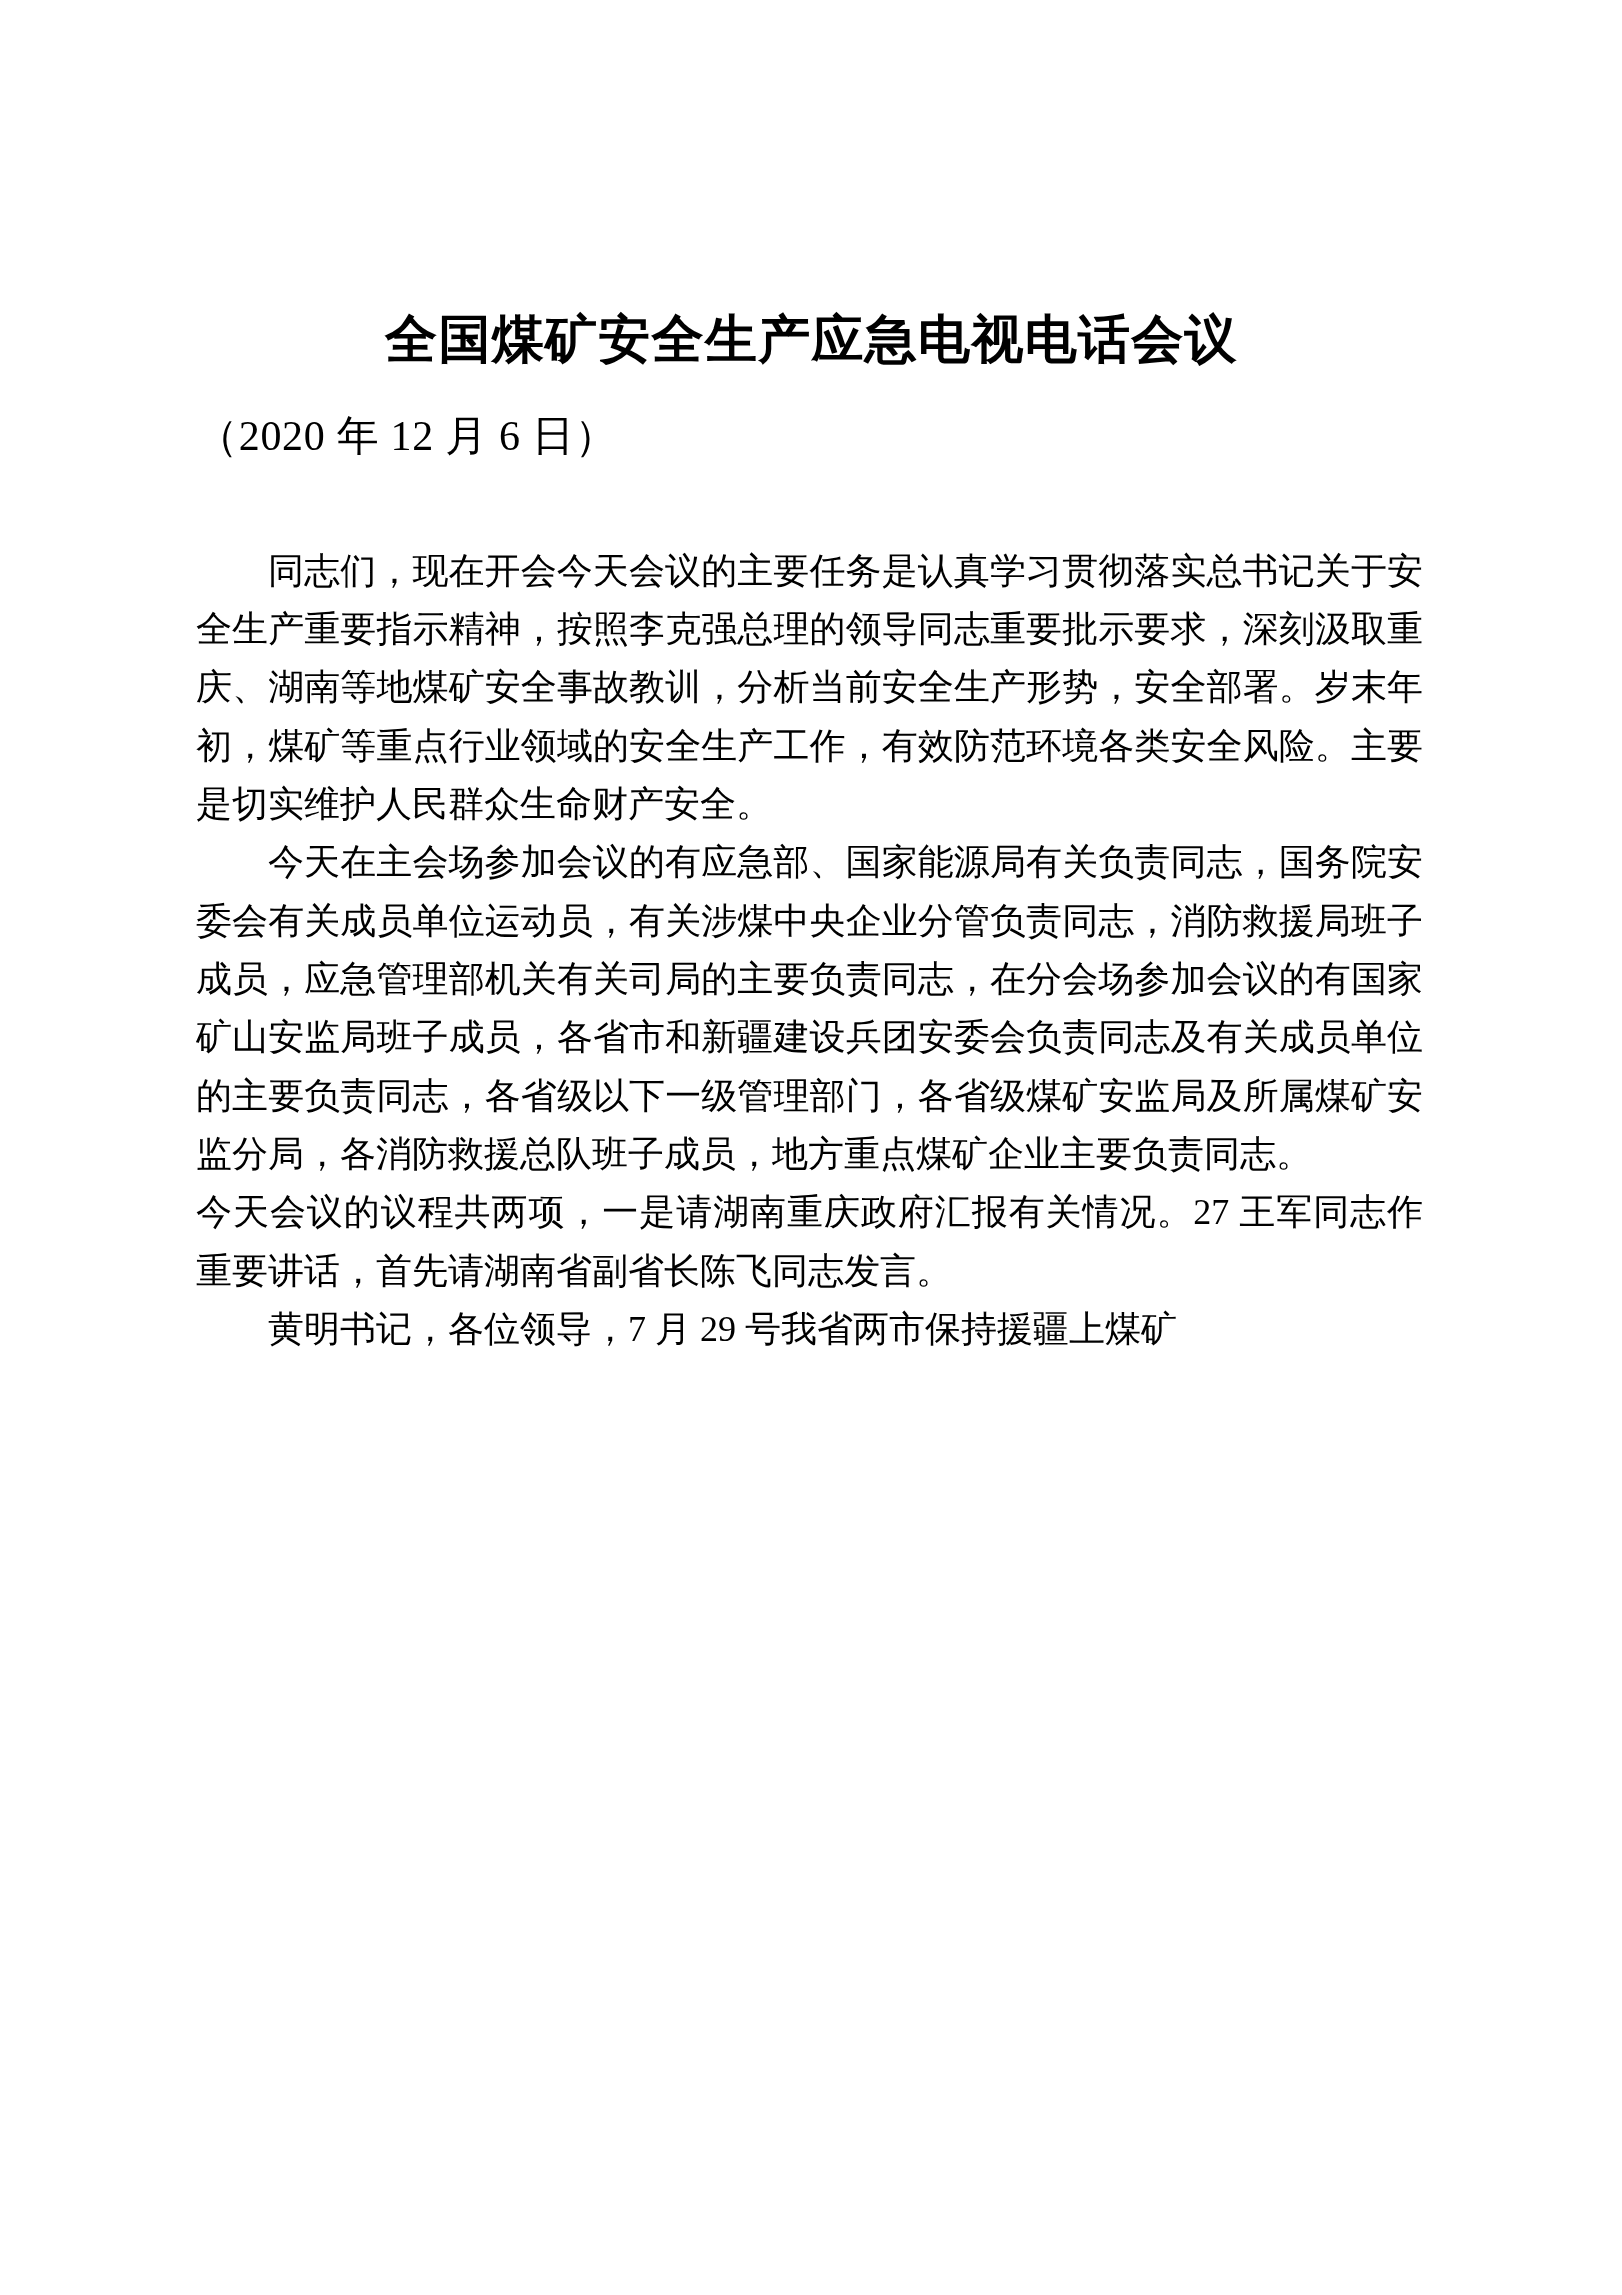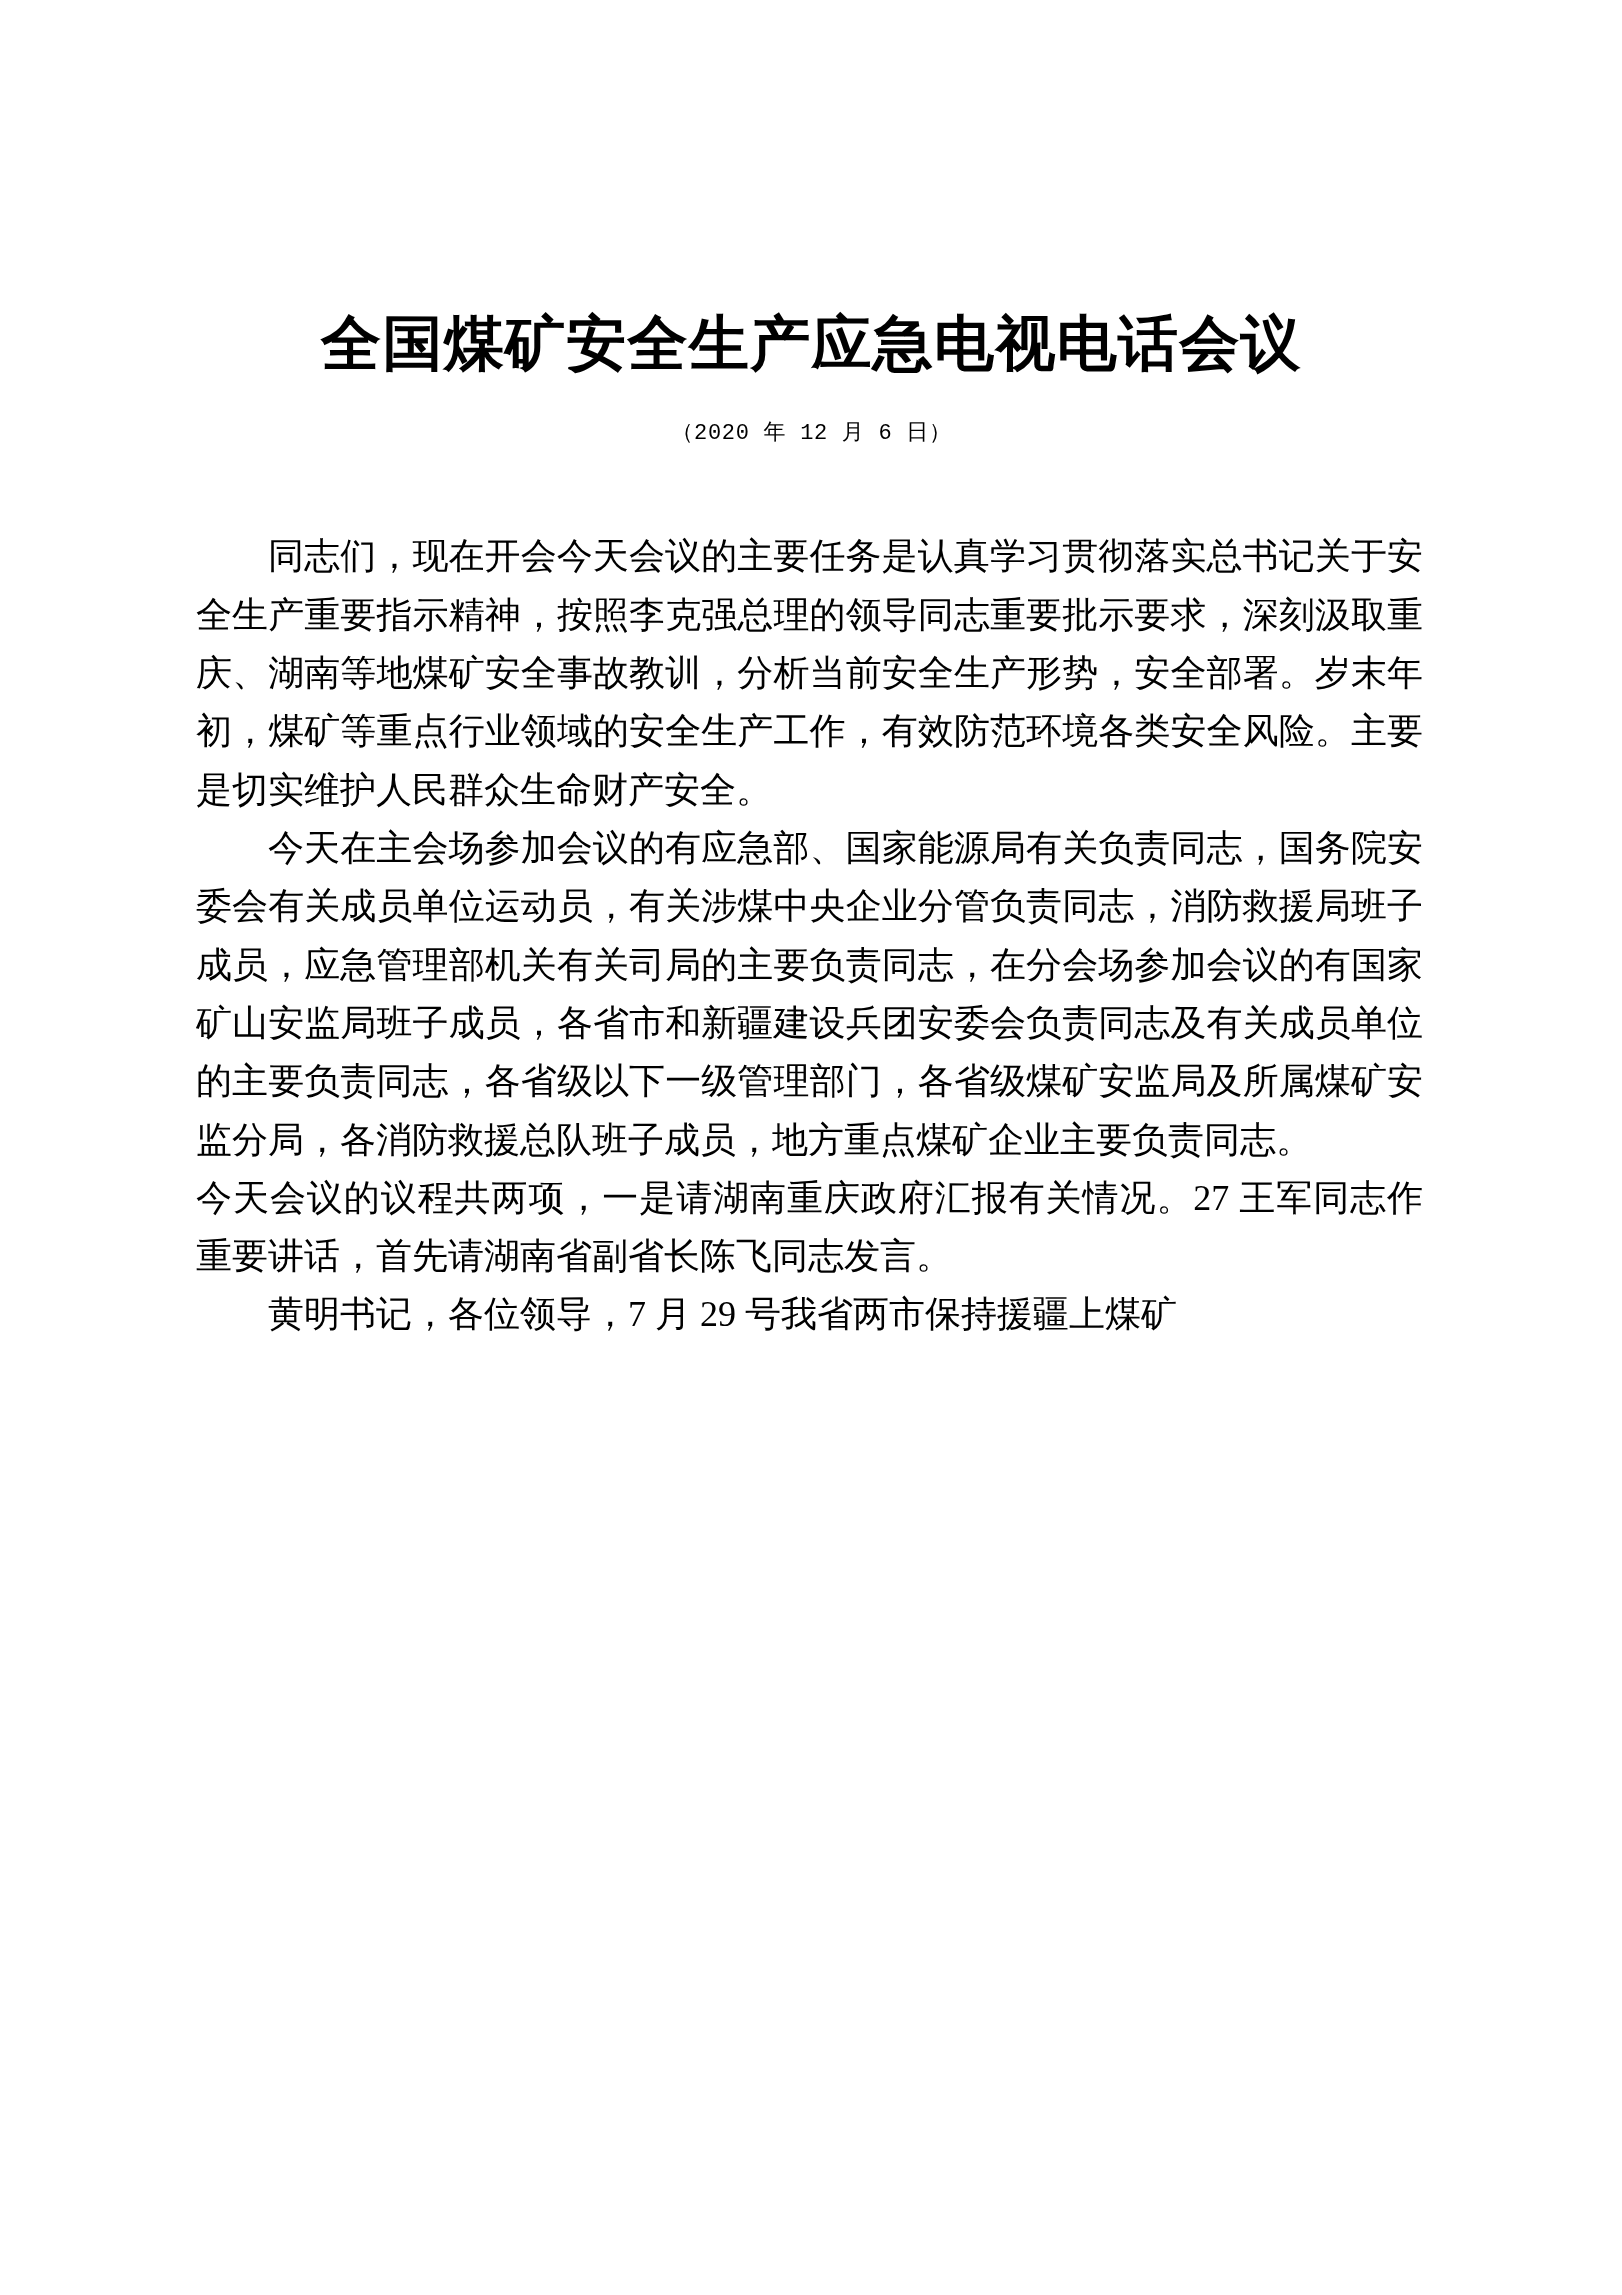--- a/index.html
+++ b/index.html
@@ -18,29 +18,29 @@
     box-sizing: border-box;
     width: 1623px;
     height: 2295px;
     padding: 308px 196px 0 196px;
     background: #ffffff;
   }
   .doc-title {
     text-align: center;
     font-family: "Liberation Sans", sans-serif;
     font-weight: bold;
-    font-size: 60px;
+    font-size: 52px;
     line-height: 1.2;
     letter-spacing: 1.3px;
     margin: 0 0 41px 0;
   }
   .doc-date {
-    text-align: center;
-    font-family: Liberation Mono, monospace;
-    font-size: 22px;
+    text-align: left;
+    font-family: Liberation Serif, serif;
+    font-size: 42px;
     line-height: 1.2;
     margin: 0 0 80px 0;
     letter-spacing: 0.7px;
   }
   .body-text {
     font-family: "Liberation Serif", serif;
     font-size: 36px;
     line-height: 1.62;
     text-align: justify;
     text-justify: inter-ideograph;

